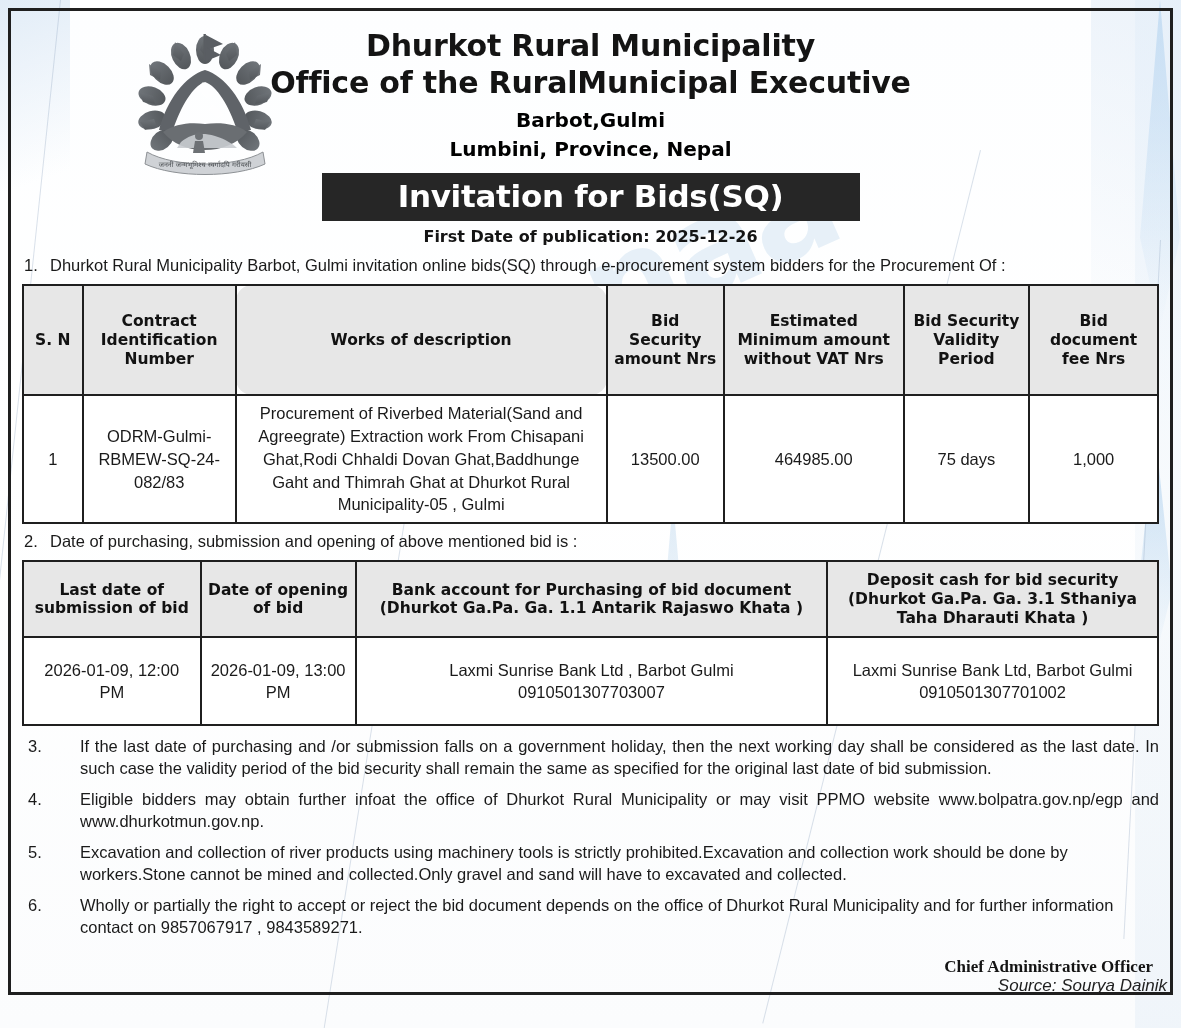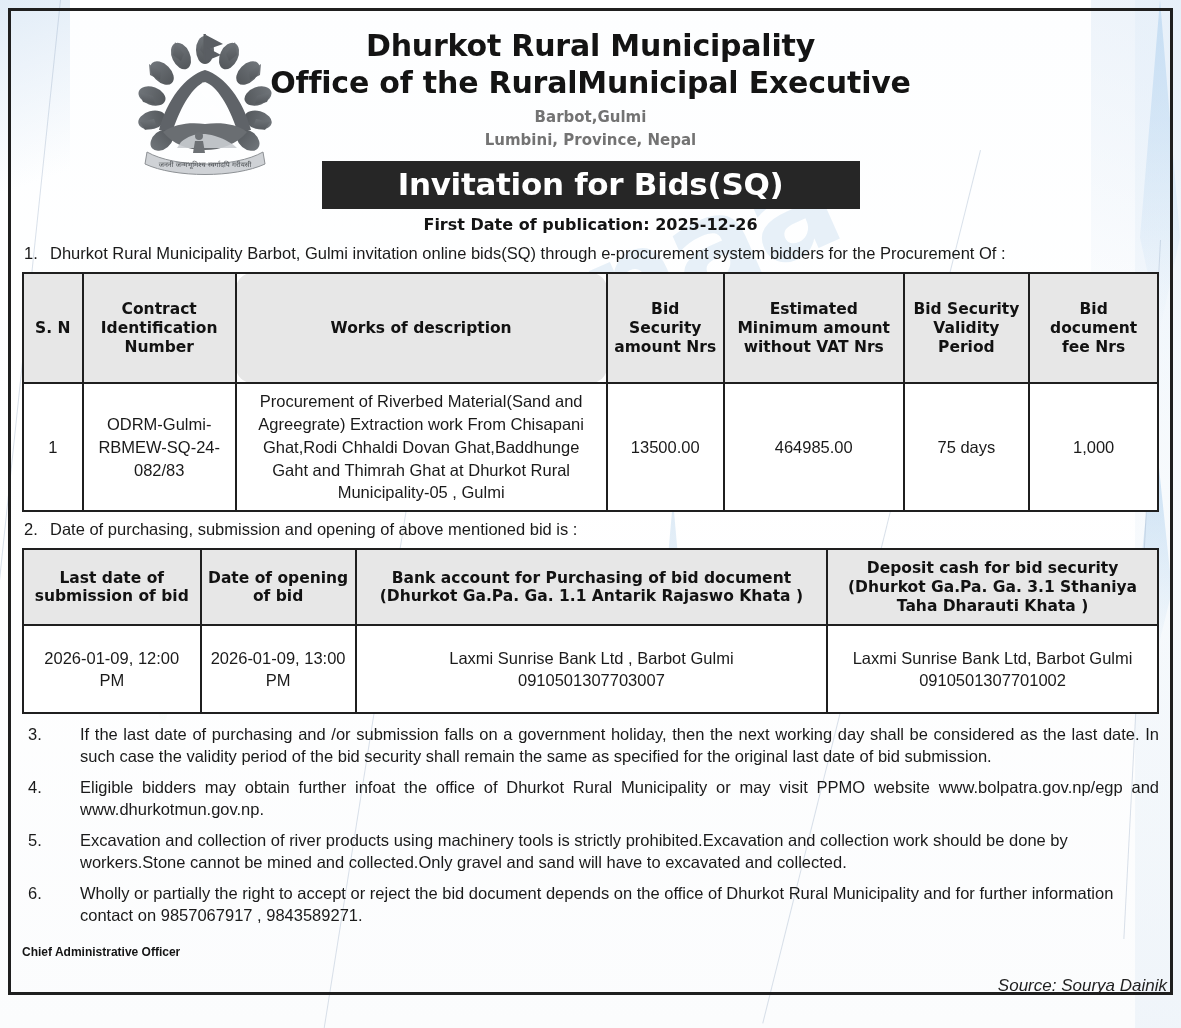--- a/index.html
+++ b/index.html
@@ -141,22 +141,22 @@
   .org-line2 {
     font-family: "DejaVu Sans", sans-serif;
     font-size: 30px; font-weight: bold;
     color: #141414;
     letter-spacing: -.2px;
     line-height: 1.2;
     margin-top: 2px;
   }
   .org-line3, .org-line4 {
     font-family: "DejaVu Sans", sans-serif;
-    font-size: 15px; font-weight: bold;
-    color: #737373;
+    font-size: 20px; font-weight: bold;
+    color: #000000;
     margin-top: 7px;
   }
   .org-line4 { margin-top: 5px; }
 
   #title-banner {
     margin: 12px auto 0 auto;
     width: 538px;
     background: #262626;
     color: #ffffff;
     font-family: "DejaVu Sans", sans-serif;
@@ -248,23 +248,24 @@
 
   #table2 th { height: 76px; font-size: 15.5px; }
   #table2 td { height: 88px; }
   #table2 th.c-last { width: 181px; }
   #table2 th.c-open { width: 159px; }
   #table2 th.c-bank { width: 488px; }
   #table2 th.c-dep  { width: 340px; }
 
   
   #signature {
-    font-family: Liberation Sans, sans-serif;
+    text-align: right;
+    font-family: Liberation Serif, serif;
     font-weight: bold;
-    font-size: 12px;
+    font-size: 17px;
     color: #141414;
     margin-top: 18px;
     padding-right: 6px;
   }
 
   
   #source-credit {
     position: absolute;
     right: 14px; top: 976px;
     z-index: 4;

